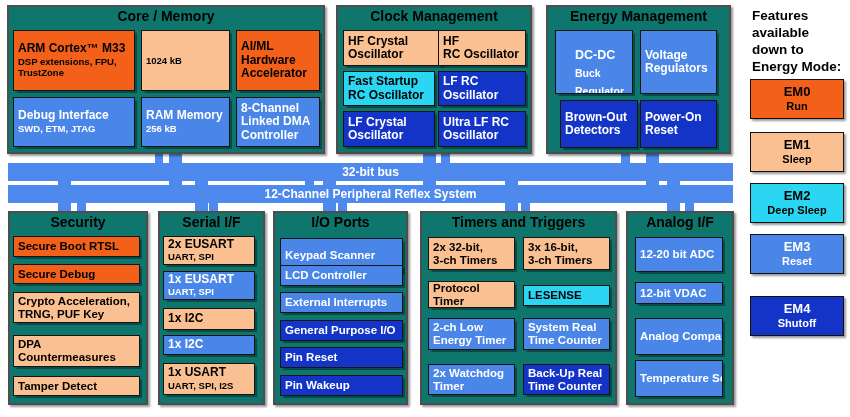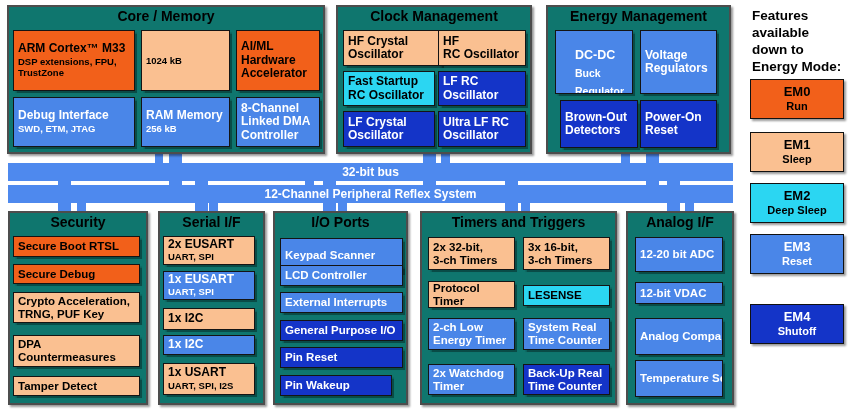--- a/index.html
+++ b/index.html
@@ -211,21 +211,21 @@
     </div>
     <div class="box c-dark_blue" style="left:5px;top:107px;width:123px;height:21px">
       <div class="lbl">General Purpose I/O</div>
     </div>
     <div class="box c-blue" style="left:5px;top:79px;width:123px;height:21px">
       <div class="lbl">External Interrupts</div>
     </div>
     <div class="box c-dark_blue" style="left:5px;top:134px;width:123px;height:21px">
       <div class="lbl">Pin Reset</div>
     </div>
-    <div class="box c-dark_blue" style="left:5px;top:162px;width:112px;height:21px">
+    <div class="box c-dark_blue" style="left:5px;top:162px;width:123px;height:21px">
       <div class="lbl">Pin Wakeup</div>
     </div>
   </div>
 
   <div class="section sec-timers" style="left:420px;top:211px;width:197px;height:194px">
     <div class="sec-title">Timers and Triggers</div>
     <div class="box c-peach" style="left:6px;top:24px;width:87px;height:33px">
       <div class="lbl">2x 32-bit,
 3-ch Timers</div>
     </div>
@@ -289,18 +289,18 @@
     <div class="sub">Sleep</div>
   </div>
   <div class="em c-cyan" style="top:183px">
     <div class="lbl">EM2</div>
     <div class="sub">Deep Sleep</div>
   </div>
   <div class="em c-blue" style="top:234px">
     <div class="lbl">EM3</div>
     <div class="sub">Reset</div>
   </div>
-  <div class="em c-dark_blue" style="top:304px">
+  <div class="em c-dark_blue" style="top:296px">
     <div class="lbl">EM4</div>
     <div class="sub">Shutoff</div>
   </div>
 
 </div>
 
 </body></html>

